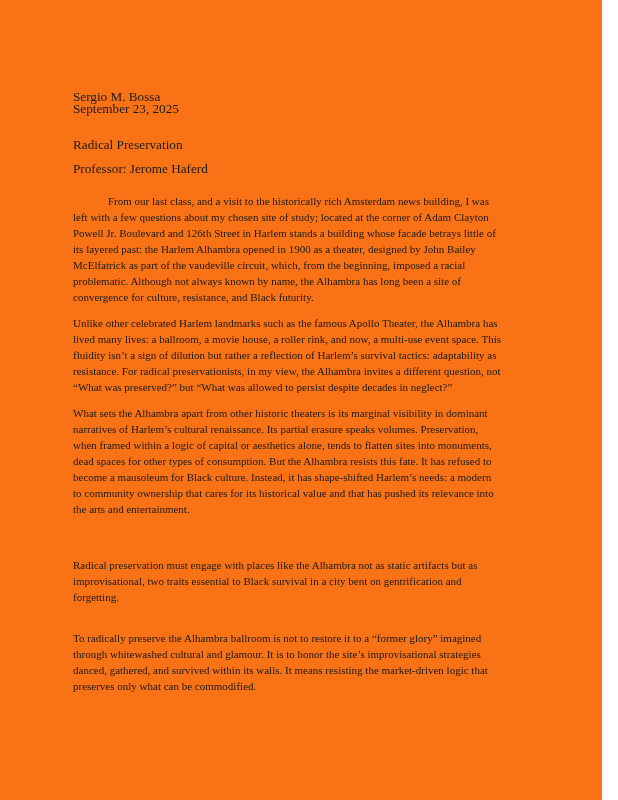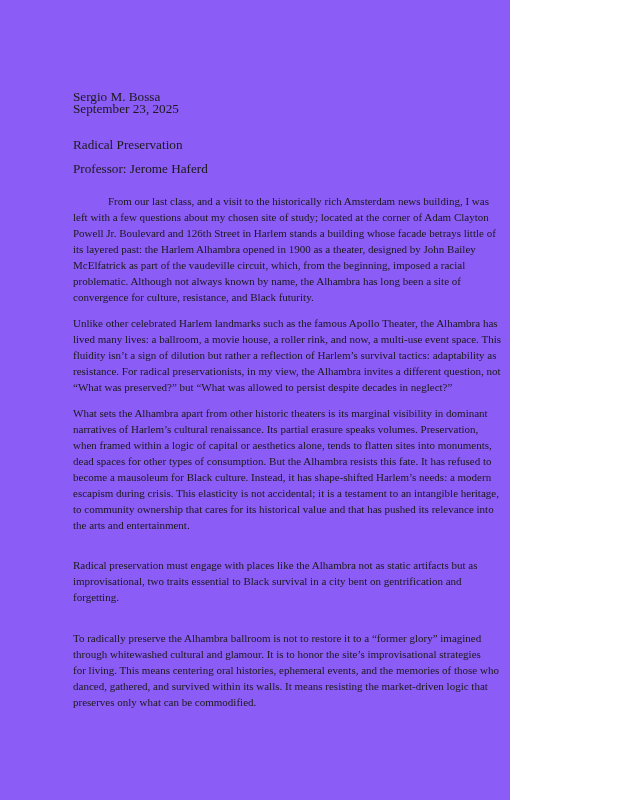--- a/index.html
+++ b/index.html
@@ -1,18 +1,18 @@
 <!DOCTYPE html>
 <html><head>
   <meta charset="utf-8">
   <style>
     html, body { margin: 0; padding: 0; background: #ffffff; }
     body { width: 618px; height: 800px; position: relative; overflow: hidden; }
     .page {
-      position: absolute; left: 0; top: 0; width: 510px; height: 800px; background: #8b5cf6;
+      position: absolute; left: 0; top: 0; width: 602px; height: 800px; background: #f97316;
       font-family: "Liberation Serif", "DejaVu Serif", serif; color: #1a1a1a;
     }
     .hdr {
       position: absolute; left: 73px; font-size: 13.2px; line-height: 16px; white-space: nowrap;
     }
     .para { position: absolute; left: 73px; width: 480px; }
     .line {
       display: block; font-size: 11px; line-height: 16.05px; white-space: nowrap; height: 16.05px;
     }
     .line.indent { padding-left: 35px; }
@@ -43,31 +43,29 @@
     <span class="line">resistance. For radical preservationists, in my view, the Alhambra invites a different question, not</span>
     <span class="line">“What was preserved?” but “What was allowed to persist despite decades in neglect?”</span>
   </div>
 
   <div class="para" style="top:405px">
     <span class="line">What sets the Alhambra apart from other historic theaters is its marginal visibility in dominant</span>
     <span class="line">narratives of Harlem’s cultural renaissance. Its partial erasure speaks volumes. Preservation,</span>
     <span class="line">when framed within a logic of capital or aesthetics alone, tends to flatten sites into monuments,</span>
     <span class="line">dead spaces for other types of consumption. But the Alhambra resists this fate. It has refused to</span>
     <span class="line">become a mausoleum for Black culture. Instead, it has shape-shifted Harlem’s needs: a modern</span>
-    <span class="line">escapism during crisis. This elasticity is not accidental; it is a testament to an intangible heritage,</span>
     <span class="line">to community ownership that cares for its historical value and that has pushed its relevance into</span>
     <span class="line">the arts and entertainment.</span>
   </div>
 
   <div class="para" style="top:557px">
     <span class="line">Radical preservation must engage with places like the Alhambra not as static artifacts but as</span>
     <span class="line">improvisational, two traits essential to Black survival in a city bent on gentrification and</span>
     <span class="line">forgetting.</span>
   </div>
 
   <div class="para" style="top:630px">
     <span class="line">To radically preserve the Alhambra ballroom is not to restore it to a “former glory” imagined</span>
     <span class="line">through whitewashed cultural and glamour. It is to honor the site’s improvisational strategies</span>
-    <span class="line">for living. This means centering oral histories, ephemeral events, and the memories of those who</span>
     <span class="line">danced, gathered, and survived within its walls. It means resisting the market-driven logic that</span>
     <span class="line">preserves only what can be commodified.</span>
   </div>
 </div>
 
 </body></html>

